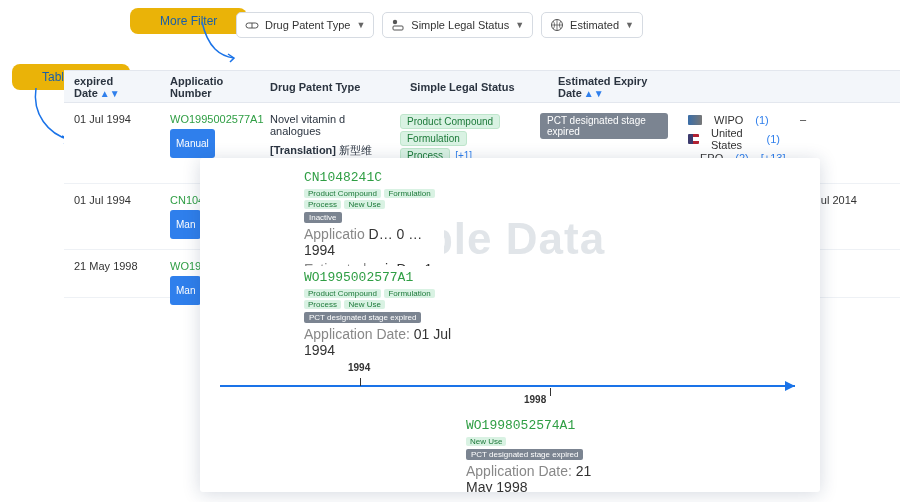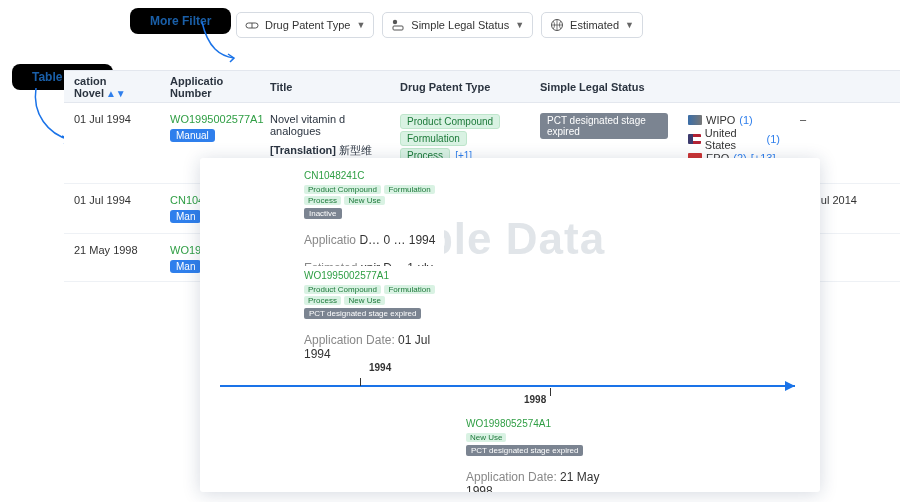--- a/index.html
+++ b/index.html
@@ -10,25 +10,25 @@
     background: #fff;
     color: #333;
     width: 900px; height: 502px;
     position: relative;
     overflow: hidden;
   }
 
   
   .callout {
     position: absolute;
-    background: #000000;
+    background: #eab308;
     color: #1a5fa8;
     font-size: 12px;
-    font-weight: 700;
-    padding: 6px 20px;
+    font-weight: 400;
+    padding: 6px 30px;
     border-radius: 8px;
   }
   .arrow-curve {
     position: absolute;
     stroke: #1a73e8;
     stroke-width: 1.5;
     fill: none;
   }
 
   
@@ -83,39 +83,39 @@
     align-items: flex-start;
     border-bottom: 1px solid #eef1f5;
     font-size: 11px;
     padding-top: 4px; padding-bottom: 4px;
     background: #fff;
   }
   .pubnum-link { color: #2f9e44; font-weight:500; }
   .badge-manual {
     display:inline-block;
     background:#2f7fec; color:#fff;
-    font-size:10px; padding:1px 6px; border-radius:3px;
+    font-size:10px; padding:9px 6px; border-radius:3px;
     margin-top:4px;
   }
   .title-cell { font-size:11px; color:#2b3440; }
   .trans { font-weight:600; }
   .tag-green {
     display:inline-block;
     background:#d9f2e3; color:#1d7a3a;
     border:1px solid #bfe6cc;
     font-size:10px; padding:1px 6px; border-radius:3px;
     margin:1px 2px 1px 0;
   }
   .tag-more { color:#2f7fec; font-size:10px; }
   .tag-grey {
     display:inline-block;
     background:#7b8491; color:#fff;
     font-size:10px; padding:2px 7px; border-radius:3px;
   }
-  .juris-line { display:flex; align-items:center; gap:4px; font-size:11px; margin:1px 0;}
+  .juris-line { display:flex; align-items:center; gap:12px; font-size:11px; margin:1px 0;}
   .juris-count { color:#2f7fec; }
   .flag { width:14px; height:10px; border-radius:1px; display:inline-block; }
 
   
   .timeline-panel {
     position:absolute;
     top: 158px; left: 200px;
     width: 620px; height: 334px;
     background:#fff;
     box-shadow: 0 2px 18px rgba(30,50,90,0.18);
@@ -130,34 +130,34 @@
     letter-spacing:1px;
     pointer-events:none;
   }
   .tl-card {
     position:absolute;
     background:#fff;
     border-radius:2px;
     font-size:9px;
     padding:4px 6px;
   }
-  .tl-card .tl-num { color:#2f9e44; font-weight:500; font-size:10px; display:block; margin-bottom:3px;}
+  .tl-card .tl-num { color:#2f9e44; font-weight:500; font-size:13px; display:block; margin-bottom:3px;font-family:Liberation Mono, monospace;}
   .tl-tag-g {
     display:inline-block;
     background:#d9f2e3; color:#1d7a3a;
     font-size:8px; padding:0 4px; border-radius:2px;
     margin:1px 1px 1px 0;
   }
   .tl-tag-grey {
     display:inline-block;
     background:#7b8491; color:#fff;
     font-size:8px; padding:1px 5px; border-radius:2px;
     margin-top:2px;
   }
-  .tl-meta { font-size:12px; color:#888; margin-top:14px;}
+  .tl-meta { font-size:14px; color:#888; margin-top:3px;}
   .tl-meta .v { color:#333; }
   .tl-axis {
     position:absolute;
     left:20px; right:20px; top:218px;
     height:0;
   }
   .tl-axis svg { width:100%; height:20px; overflow:visible; }
   .tl-tick-label { position:absolute; font-size:10px; font-weight:600; color:#333; }
   .tl-tick { position:absolute; width:1px; height:8px; background:#333; }
 </style>
@@ -209,25 +209,25 @@
           <path d="M1.5,7 h11 M7,1.5 v11 M3,3 C5,5 5,9 3,11 M11,3 C9,5 9,9 11,11" stroke="#555" stroke-width="0.8" fill="none"></path>
         </svg>
     </span>
     <span class="label">Estimated</span>
     <span class="chev">▼</span>
   </div>
 </div>
 
 <div class="table-wrap">
   <div class="thead">
-    <div class="col-pubdate"><span>cation Novel</span><span class="sort-icon">▲▼</span></div>
+    <div class="col-pubdate"><span>expired Date</span><span class="sort-icon">▲▼</span></div>
     <div class="col-pubnum">Applicatio Number</div>
-    <div class="col-title">Title</div>
     <div class="col-type">Drug Patent Type</div>
     <div class="col-status">Simple Legal Status</div>
+    <div class="col-expiry"><span>Estimated Expiry Date</span><span class="sort-icon">▲▼</span></div>
   </div>
 
   <div class="trow">
     <div class="col-pubdate">01 Jul 1994</div>
     <div class="col-pubnum">
       <span class="pubnum-link">WO1995002577A1</span><br>
       <span class="badge-manual">Manual</span>
     </div>
     <div class="col-title title-cell">
       <div>Novel vitamin d analogues</div>
@@ -314,21 +314,21 @@
     <div class="tl-meta"><span>Application Date:</span> <span class="v">01 Jul 1994</span></div>
   </div>
 
   <div class="tl-axis">
     <svg viewBox="0 0 580 20">
       <line x1="0" y1="10" x2="575" y2="10" stroke="#1a73e8" stroke-width="2"></line>
       <polygon points="575,10 565,5 565,15" fill="#1a73e8"></polygon>
     </svg>
   </div>
   <div class="tl-tick" style="top:220px; left:160px;"></div>
-  <div class="tl-tick-label" style="top:204px; left:148px;margin-left:21px;">1994</div>
+  <div class="tl-tick-label" style="top:204px; left:148px;">1994</div>
   <div class="tl-tick" style="top:230px; left:350px;"></div>
   <div class="tl-tick-label" style="top:236px; left:324px;">1998</div>
 
   <div class="tl-card" style="top:256px; left:260px; width:160px;">
     <span class="tl-num">WO1998052574A1</span>
     <span class="tl-tag-g">New Use</span><br>
     <span class="tl-tag-grey">PCT designated stage expired</span>
     <div class="tl-meta"><span>Application Date:</span> <span class="v">21 May 1998</span></div>
   </div>
 </div>

